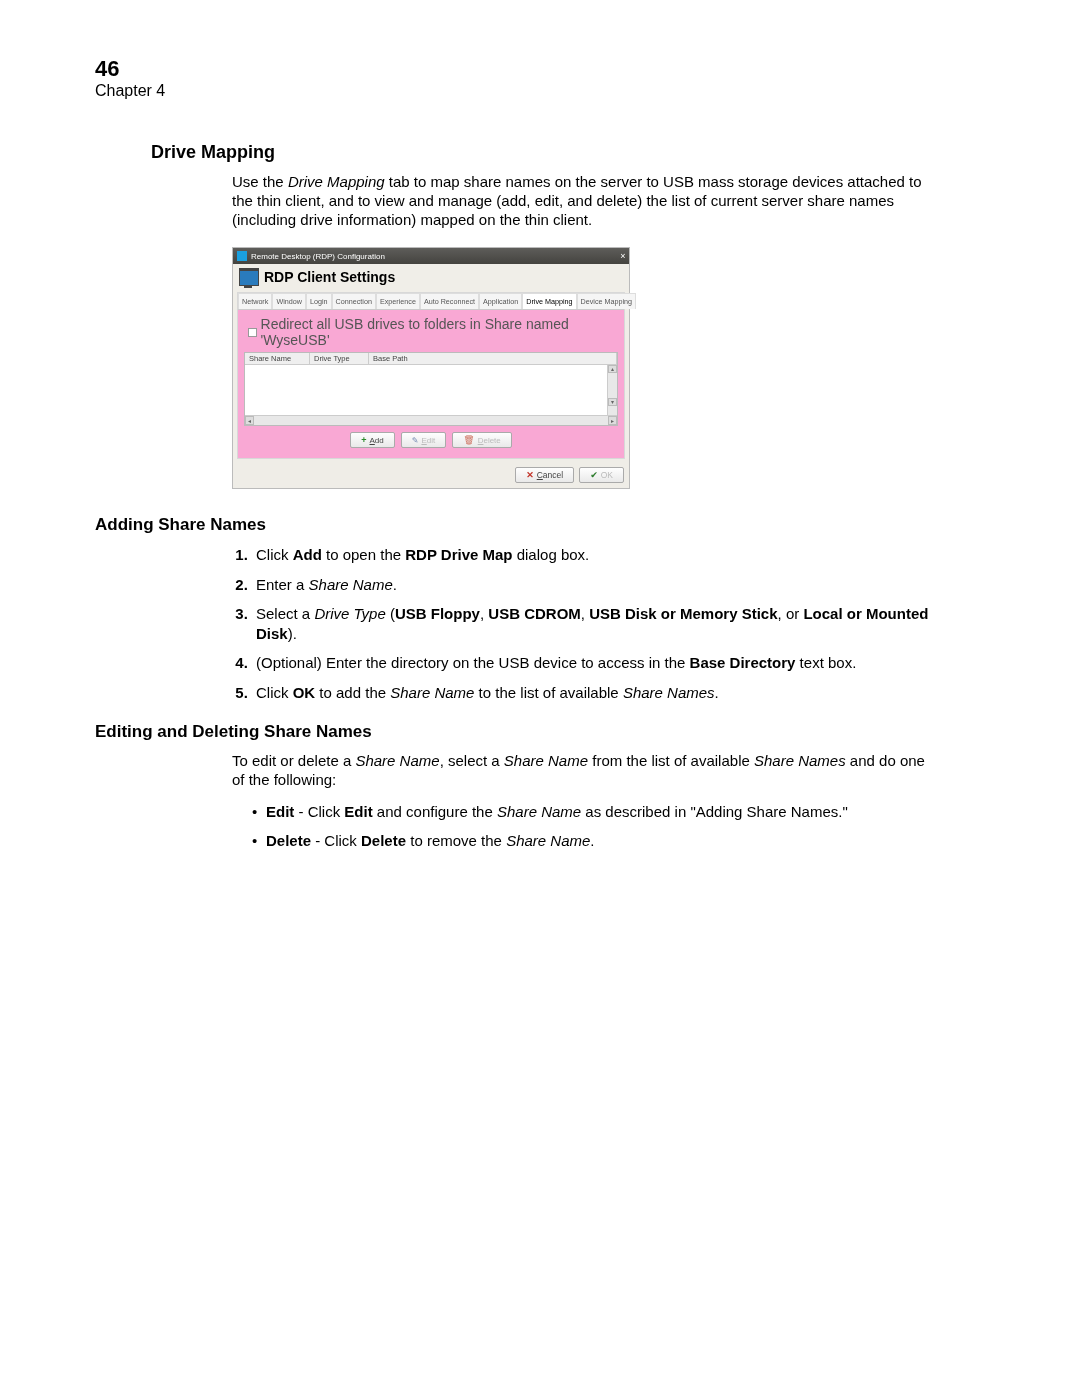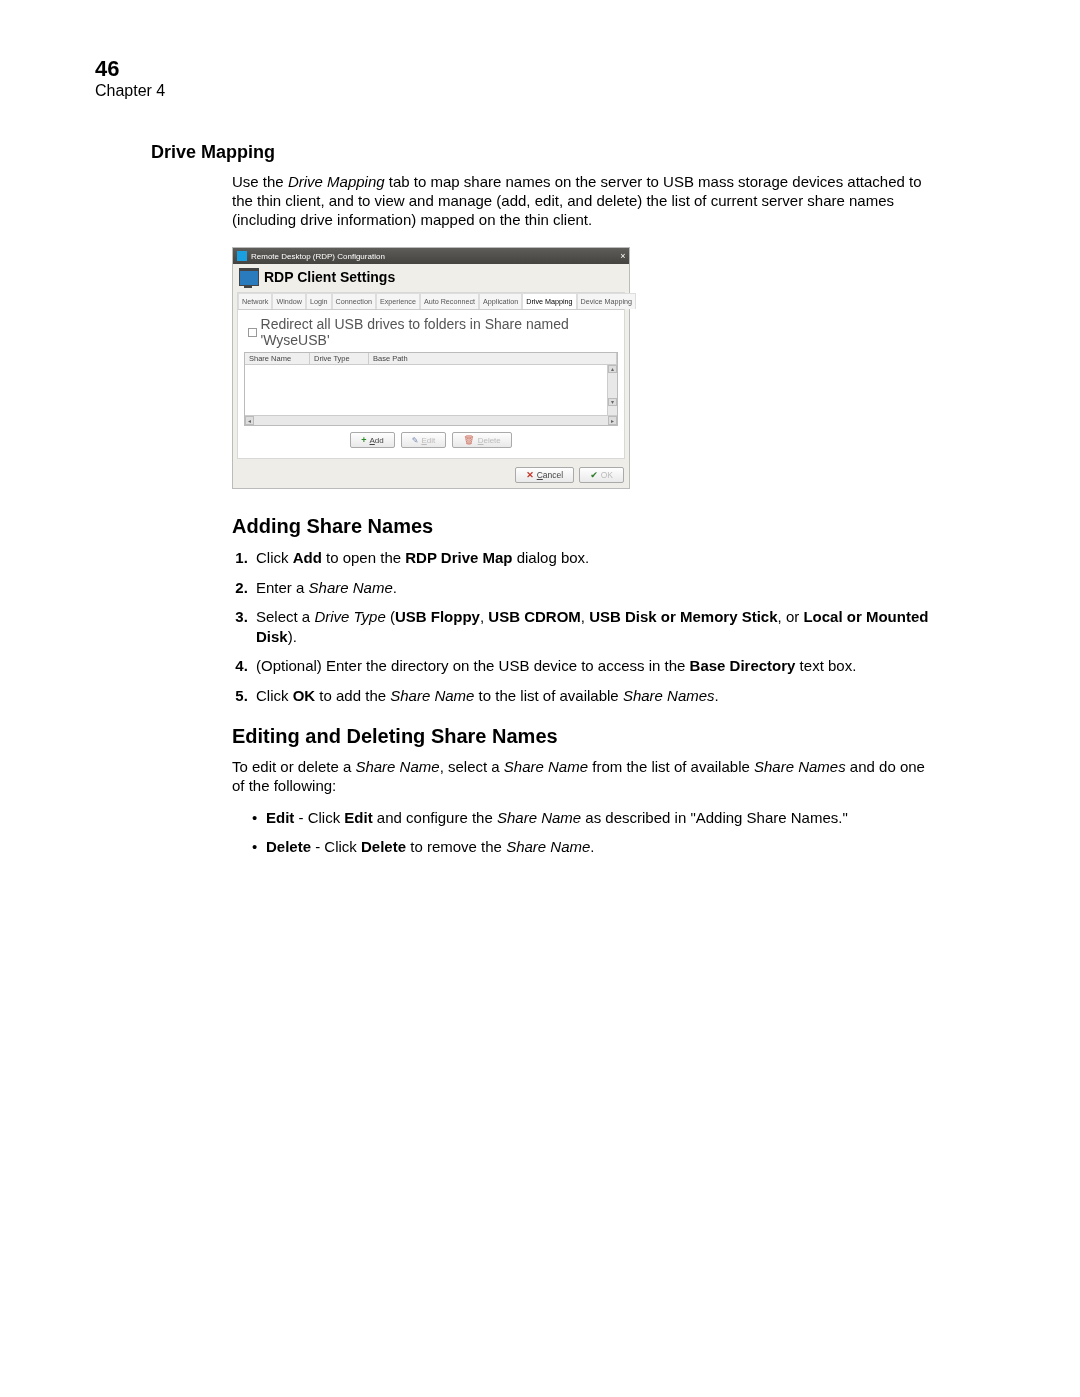--- a/index.html
+++ b/index.html
@@ -78,21 +78,21 @@
   }
   .monitor-icon {
     width: 18px; height: 14px; border: 1px solid #444; background: #2a7bbd;
     position: relative; border-width: 3px 1px 1px 1px; border-color: #444;
   }
   .monitor-icon::after {
     content: ""; position: absolute; bottom: -3px; left: 4px; width: 8px; height: 2px; background: #444;
   }
   .subhead-text { font-size: 14px; font-weight: bold; }
   .dlg-inner {
-    background: #ffffff;
+    background: #f9a8d4;
     margin: 0 4px;
     border: 1px solid #d8d8d8;
     padding: 0;
   }
   .tabs {
     display: flex;
     font-size: 7.2px;
     border-bottom: 1px solid #ccc;
     background: #fff;
     flex-wrap: nowrap;
@@ -172,22 +172,22 @@
   .fbtn {
     font-size: 8.5px; padding: 2px 10px; border: 1px solid #aaa;
     background: linear-gradient(#fefefe,#e9e9e9);
     border-radius: 2px;
     display: inline-flex; align-items: center; gap: 3px; color:#444;
   }
   .fbtn.disabled { color: #bbb; }
   .ico-x { color: #c2352b; font-weight: bold; font-size: 9px;}
   .ico-ok { color: #2a7a2a; font-size: 9px;}
   .subsection-title {
-    font-size: 20px; font-weight: bold;
-    margin-left: 137px; margin-top: 10px; margin-bottom: 10px;
+    font-size: 17px; font-weight: bold;
+    margin-top: 10px; margin-bottom: 10px;
   }
   ol.steps {
     margin: 0 45px 20px 157px;
     padding: 0;
     font-size: 15px;
   }
   ol.steps li {
     margin: 0 0 10px 0;
     padding-left: 4px;
     line-height: 1.3;

